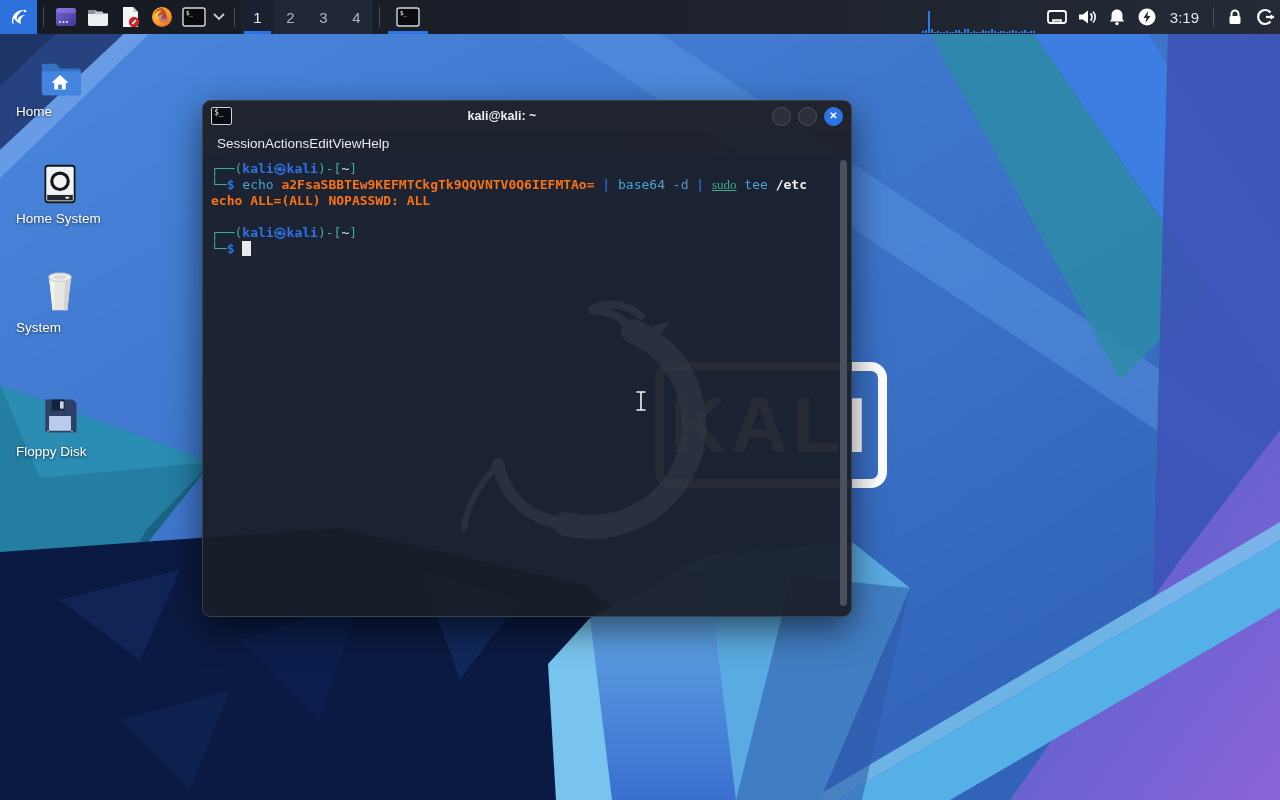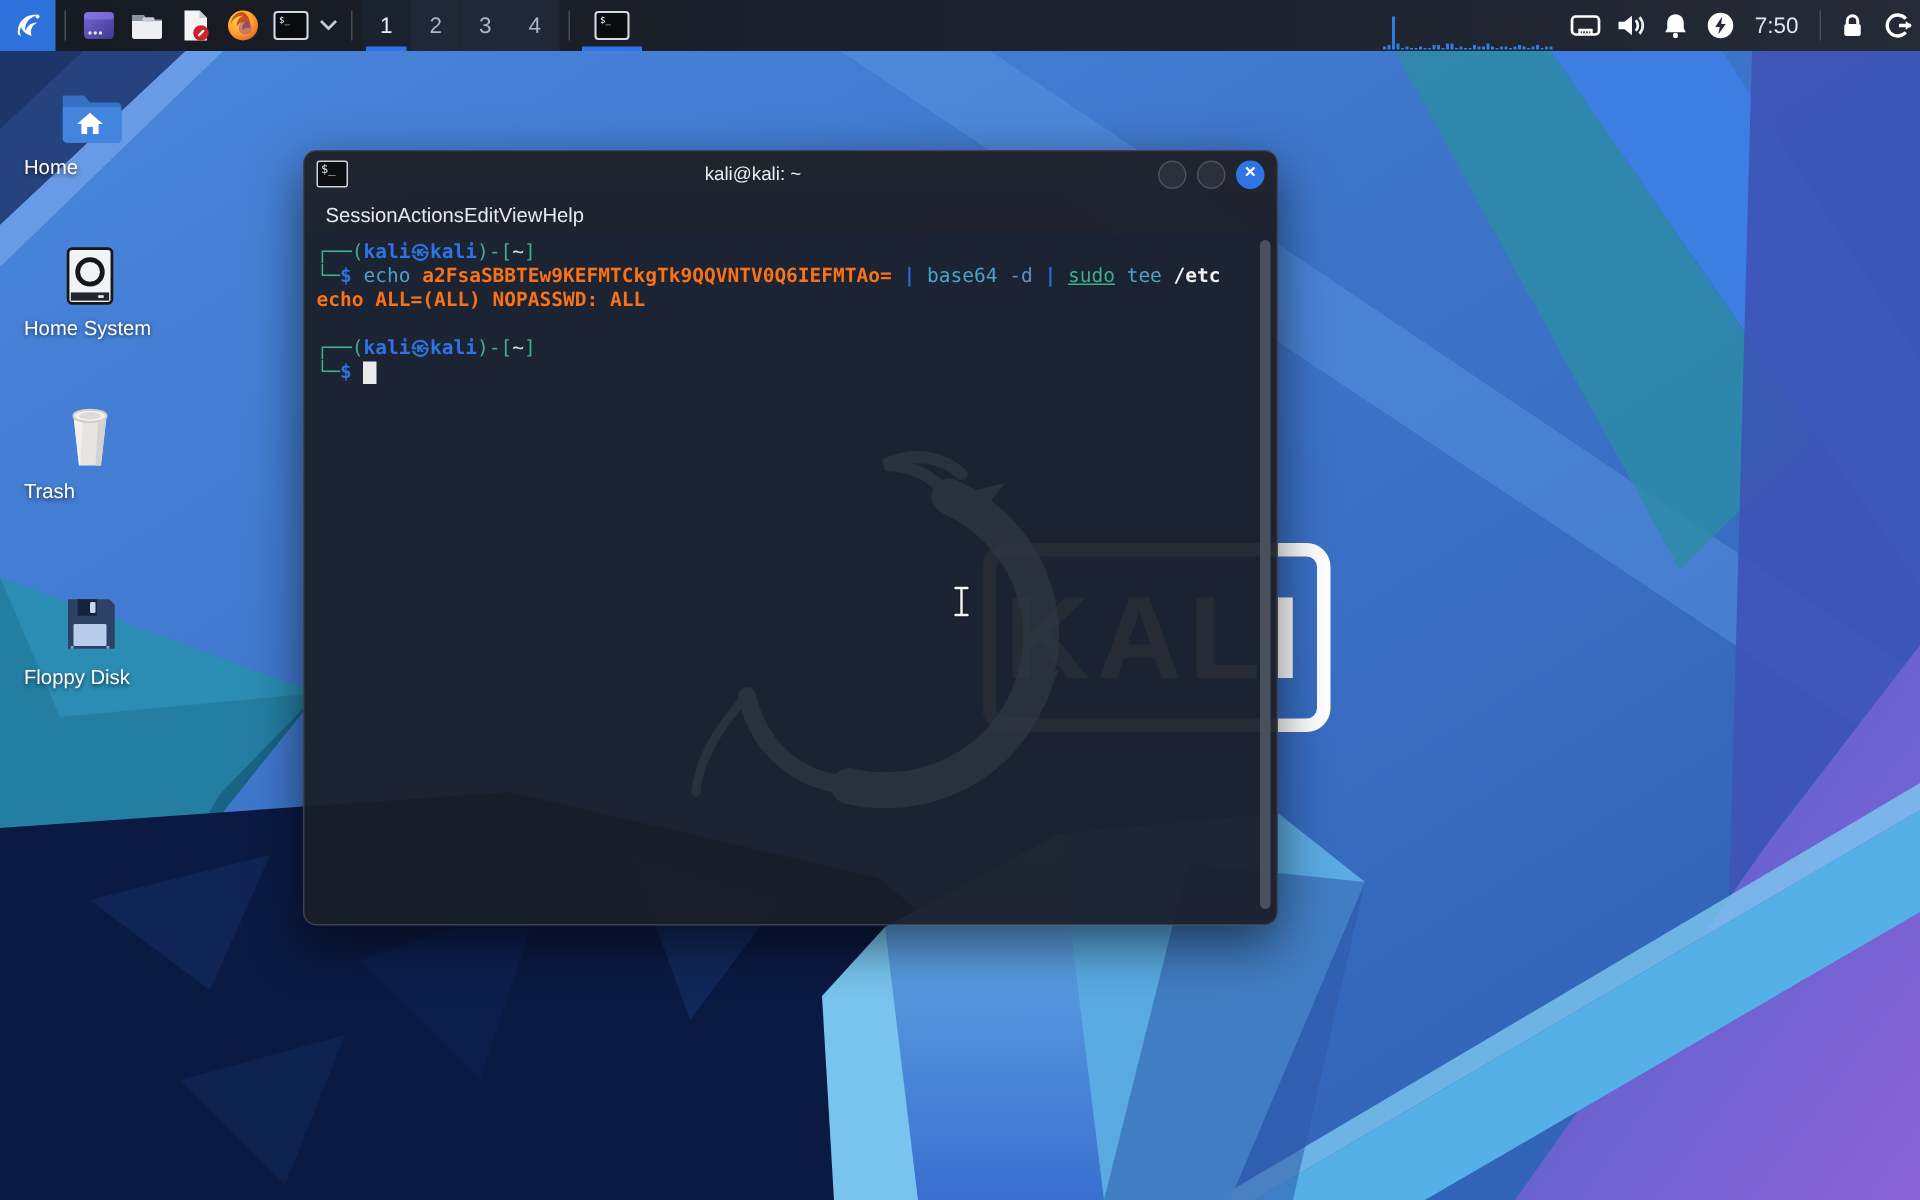--- a/index.html
+++ b/index.html
@@ -47,38 +47,38 @@
   }
   
   .term-window{
     position:absolute;left:202px;top:100px;width:648px;height:515px;z-index:5;
     border-radius:9px;border:1px solid #3c414d;box-shadow:0 12px 34px rgba(0,0,0,.55);
     background:rgba(26,30,40,0.94);display:flex;flex-direction:column;overflow:hidden;
   }
   .titlebar{height:30px;display:flex;align-items:center;padding:0 8px;background:#20242e;flex:0 0 auto;}
   .titlebar .mini-term{width:17px;height:15px;background:#0b0c0f;border:1px solid #cfd4dc;border-radius:2px;
     color:#e8eaee;font-size:8px;line-height:8px;padding:1px 0 0 2px;font-family:"DejaVu Sans Mono",monospace;}
-  .titlebar .title{flex:1;text-align:center;font-size:12.5px;font-weight:normal;color:#eceef2;}
+  .titlebar .title{flex:1;text-align:center;font-size:12.5px;font-weight:bold;color:#eceef2;}
   .win-btns{display:flex;gap:7px;}
   .win-btn{width:17px;height:17px;border-radius:50%;background:#2b303b;border:1px solid #4a5160;cursor:pointer;}
   .win-btn.close{background:#2f74e6;border-color:#2f74e6;color:#fff;font-size:10px;font-weight:bold;
     display:flex;align-items:center;justify-content:center;line-height:1;}
   .menubar{height:25px;display:flex;align-items:center;padding:0 14px;background:rgba(32,36,46,.55);flex:0 0 auto;}
   .menu-item{font-size:13.5px;color:#e6e8ec;cursor:pointer;}
   .term-body{position:relative;flex:1;padding:5px 8px;font-family:"DejaVu Sans Mono",monospace;
     font-size:13px;line-height:16px;}
   .term-line{white-space:pre;position:relative;z-index:2;}
   .seg-frame{color:#3fae8c;}
   .seg-user{color:#2e74e4;font-weight:bold;}
   .seg-dollar{color:#2e74e4;font-weight:bold;}
   .seg-tilde{color:#dfe3e8;}
   .seg-cmd{color:#4ba2cc;}
   .seg-opt{color:#5b93c4;}
   .seg-pipe{color:#2d66d9;font-weight:bold;}
-  .seg-sudo{color:#3fae8c;text-decoration:underline;}
+  .seg-sudo{color:#3fae8c;text-decoration:underline;font-family:Liberation Serif, serif;}
   .seg-path{color:#f0f1f3;font-weight:bold;}
   .seg-text{color:#f97316;font-weight:bold;}
   .seg-cursor{background:#e8eaed;color:transparent;display:inline-block;width:9px;height:15px;vertical-align:text-bottom;}
   .dragon{position:absolute;left:235px;top:140px;z-index:1;opacity:.55;}
   .term-scrollbar{position:absolute;top:4px;right:4px;bottom:10px;width:7px;border-radius:4px;background:#4a505c;z-index:3;cursor:pointer;}
   
   .mouse-cursor{position:absolute;left:634px;top:390px;z-index:30;pointer-events:none;}
 </style>
 </head>
 <body>
@@ -156,21 +156,21 @@
 <div class="desk-icon" style="top:268px;">
   <div class="glyph">
     <svg width="44" height="46" viewBox="0 0 48 50">
       <path d="M12,10 L36,10 L32,46 L16,46 Z" fill="#e6e5e2"></path>
       <path d="M12,10 L19,10 L17,46 L16,46 Z" fill="#f2f1ee"></path>
       <path d="M30,10 L36,10 L32,46 L28,46 Z" fill="#d4d3cf"></path>
       <ellipse cx="24" cy="10" rx="12" ry="4.5" fill="#f4f3f1" stroke="#d0cfcb" stroke-width="1.5"></ellipse>
       <ellipse cx="24" cy="10" rx="8" ry="2.8" fill="#dcdbd7"></ellipse>
     </svg>
   </div>
-  <div class="lbl">Trash</div>
+  <div class="lbl">System</div>
 </div>
 
 <div class="desk-icon" style="top:394px;">
   <div class="glyph">
     <svg width="44" height="44" viewBox="0 0 48 48">
       <path d="M8,6 h30 l4,4 v32 h-34 Z" fill="#2d4066"></path>
       <rect x="15" y="6" width="14" height="12" fill="#17233d"></rect>
       <rect x="24" y="8" width="4" height="8" rx="1" fill="#c7d6ef"></rect>
       <rect x="12" y="24" width="24" height="16" rx="1" fill="#b9ccec"></rect>
       <rect x="10" y="40" width="2" height="2" fill="#8fa6c9"></rect>
@@ -369,21 +369,21 @@
       <path d="M10,1.5 C13.3,1.5 15.5,4 15.5,7.5 L15.5,11 L17,13.5 L3,13.5 L4.5,11 L4.5,7.5 C4.5,4 6.7,1.5 10,1.5 Z" fill="#ffffff"></path>
       <circle cx="10" cy="15.6" r="1.7" fill="#ffffff"></circle>
     </svg>
   </div>
   <div class="tray-icon">
     <svg width="20" height="20" viewBox="0 0 20 20">
       <circle cx="10" cy="10" r="8.5" fill="#ffffff"></circle>
       <polygon points="11,4 6.5,11 9.5,11 8.5,16 13.5,9 10.5,9" fill="#262b36"></polygon>
     </svg>
   </div>
-  <div class="clock">7:50</div>
+  <div class="clock">3:19</div>
   <div class="sep"></div>
   <div class="tray-icon">
     <svg width="18" height="18" viewBox="0 0 18 18">
       <rect x="3.5" y="8" width="11" height="8" rx="1.5" fill="#ffffff"></rect>
       <path d="M5.5,8 V6 a3.5,3.5 0 0 1 7,0 V8" fill="none" stroke="#ffffff" stroke-width="2"></path>
     </svg>
   </div>
   <div class="tray-icon">
     <svg width="20" height="20" viewBox="0 0 20 20">
       <path d="M15.5,5.5 A7,7 0 1 0 15.5,14.5" fill="none" stroke="#ffffff" stroke-width="2.2"></path>

